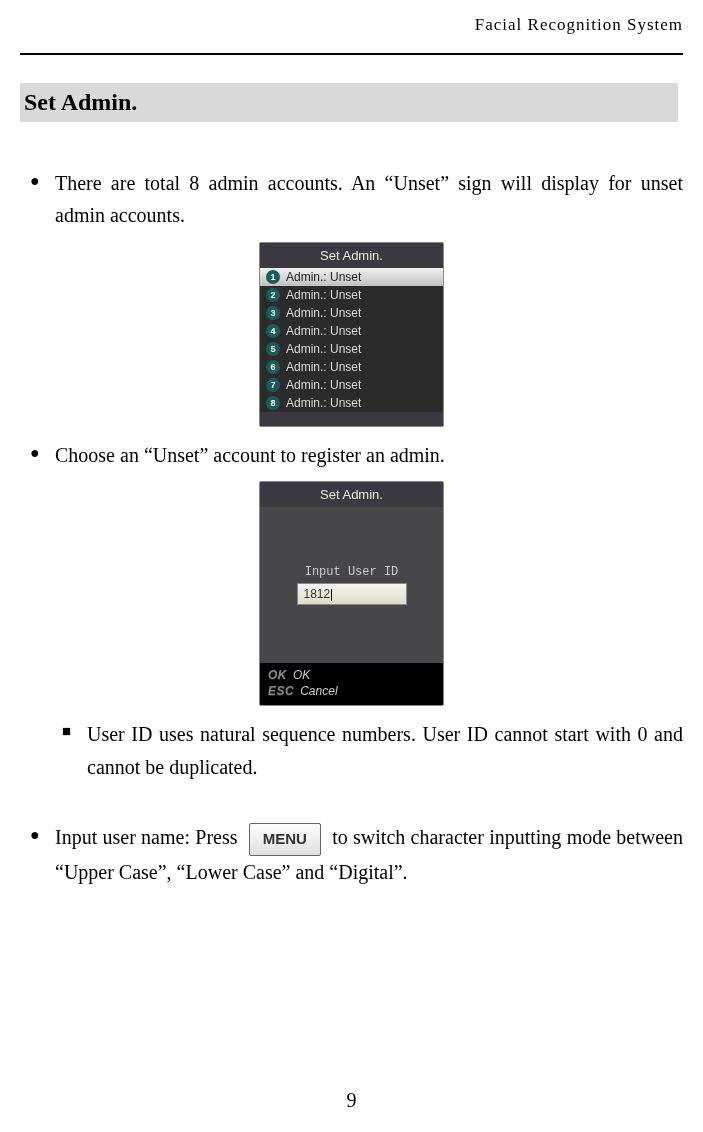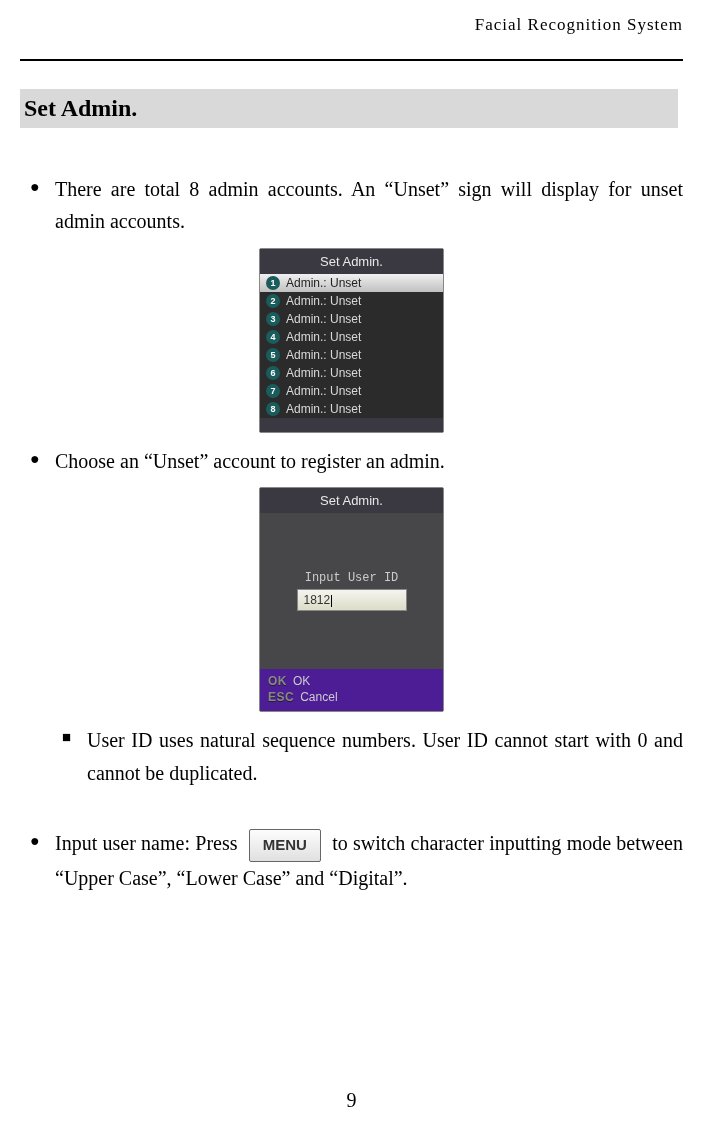--- a/index.html
+++ b/index.html
@@ -13,21 +13,21 @@
       background: #fff;
       font-family: "Times New Roman", Times, serif;
       color: #000;
       position: relative;
       padding: 15px 20px;
     }
     .header {
       text-align: right;
       font-size: 17px;
       letter-spacing: 1px;
-      padding-bottom: 24px;
+      padding-bottom: 18px;
       border-bottom: 2px solid #000;
       margin-bottom: 28px;
     }
     .section-title {
       background: #d9d9d9;
       font-size: 24px;
       font-weight: bold;
       padding: 6px 4px;
       width: 658px;
       margin-bottom: 45px;
@@ -167,21 +167,22 @@
     .input-field .cursor {
       display: inline-block;
       width: 1px;
       height: 12px;
       background: #000;
       vertical-align: middle;
       margin-left: 1px;
     }
     .device2-footer {
       padding: 5px 8px;
-      background: #4c1d95;
+      background: #000000;
+      font-style: italic;
     }
     .footer-row {
       display: flex;
       align-items: center;
       gap: 6px;
       font-family: Arial, sans-serif;
       font-size: 12px;
       color: #ccc;
       margin-bottom: 2px;
     }

